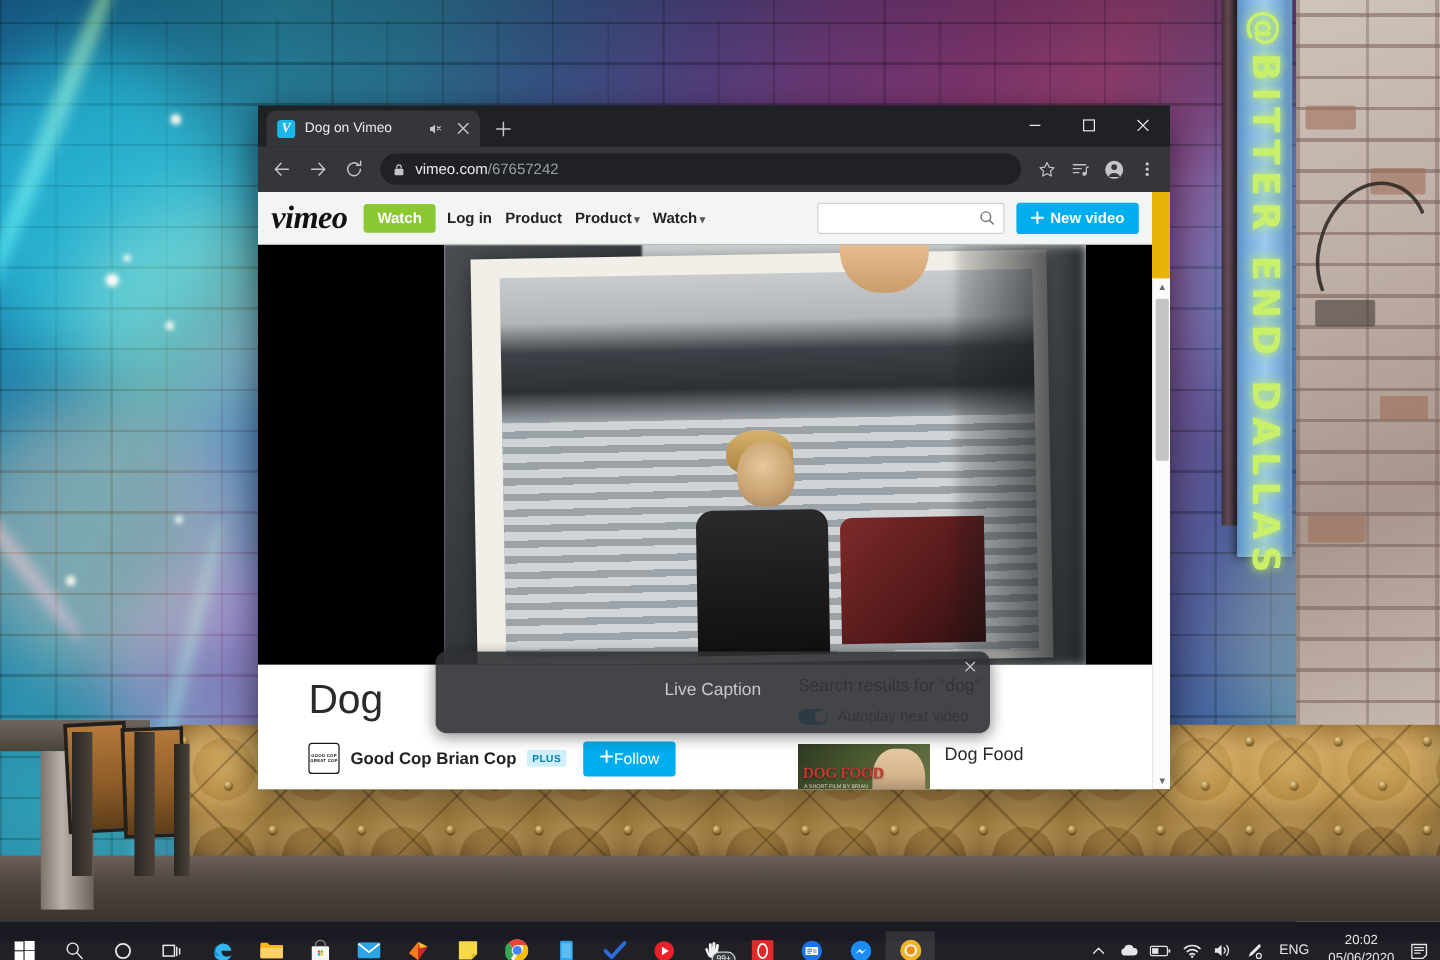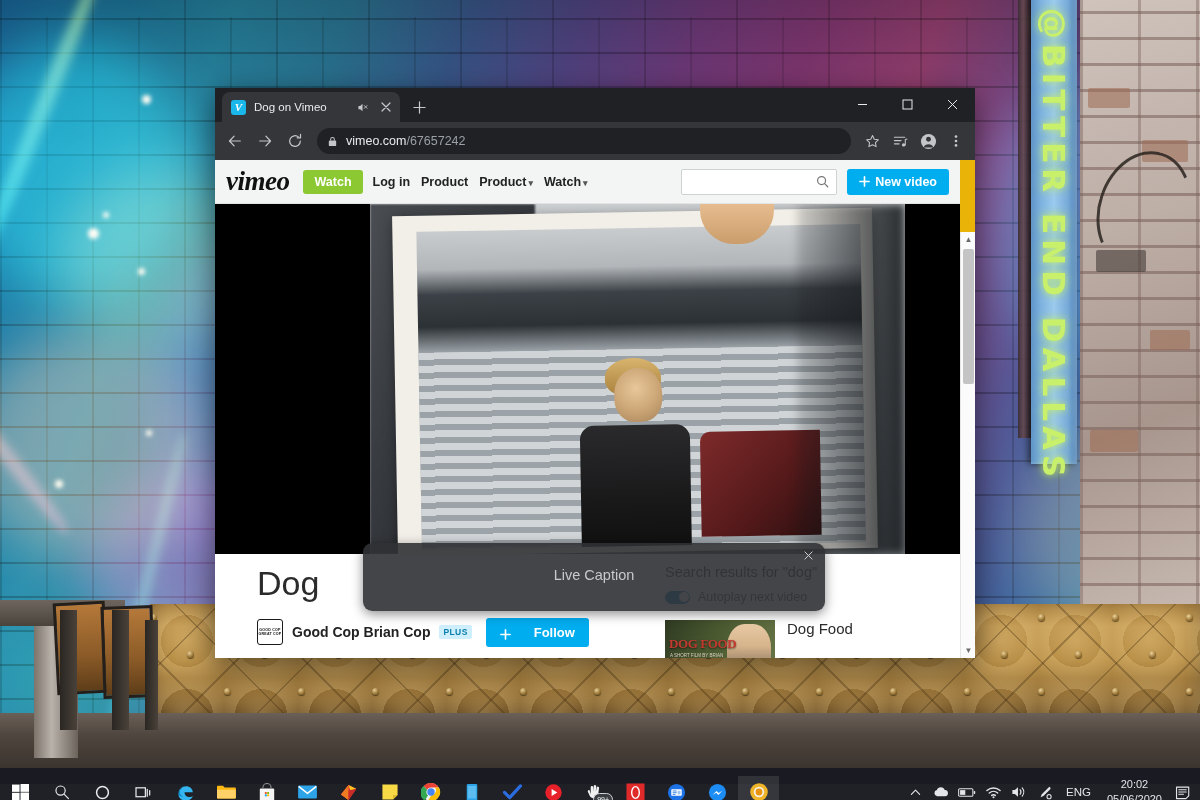--- a/index.html
+++ b/index.html
@@ -328,22 +328,22 @@
     background: #fff; border: 1.5px solid #1a1a1a; border-radius: 3px;
     display: flex; flex-direction: column; align-items: center; justify-content: center;
     font-size: 3.6px; font-weight: 700; line-height: 1.3; color: #111; letter-spacing: .2px;
   }
   .ch-name { font-size: 14px; font-weight: 700; color: #222; white-space: nowrap; }
   .plus-badge {
     background: #cfeffc; color: #0a7fad; font-size: 8.5px; font-weight: 700;
     padding: 2px 4px; border-radius: 2px; letter-spacing: .4px;
   }
   .btn-follow {
-    background: #00adef; color: #fff; font-size: 13px; font-weight: 700;
-    padding: 7px 14px; border-radius: 3px; display: flex; align-items: flex-end; gap: 23px;
+    background: #00adef; color: #fff; font-size: 13px; font-weight: 400;
+    padding: 7px 14px; border-radius: 3px; display: flex; align-items: flex-start; gap: 1px;
     margin-left: 5px;
   }
   
   .rail { position: absolute; right: 10px; top: 10px; width: 285px; }
   .rail-title { font-size: 14.5px; color: #444; }
   .autoplay-row { display: flex; align-items: center; gap: 8px; margin-top: 10px; }
   .toggle {
     width: 25px; height: 13px; border-radius: 7px; background: #1a8fd0;
     position: relative; flex: 0 0 auto;
   }

